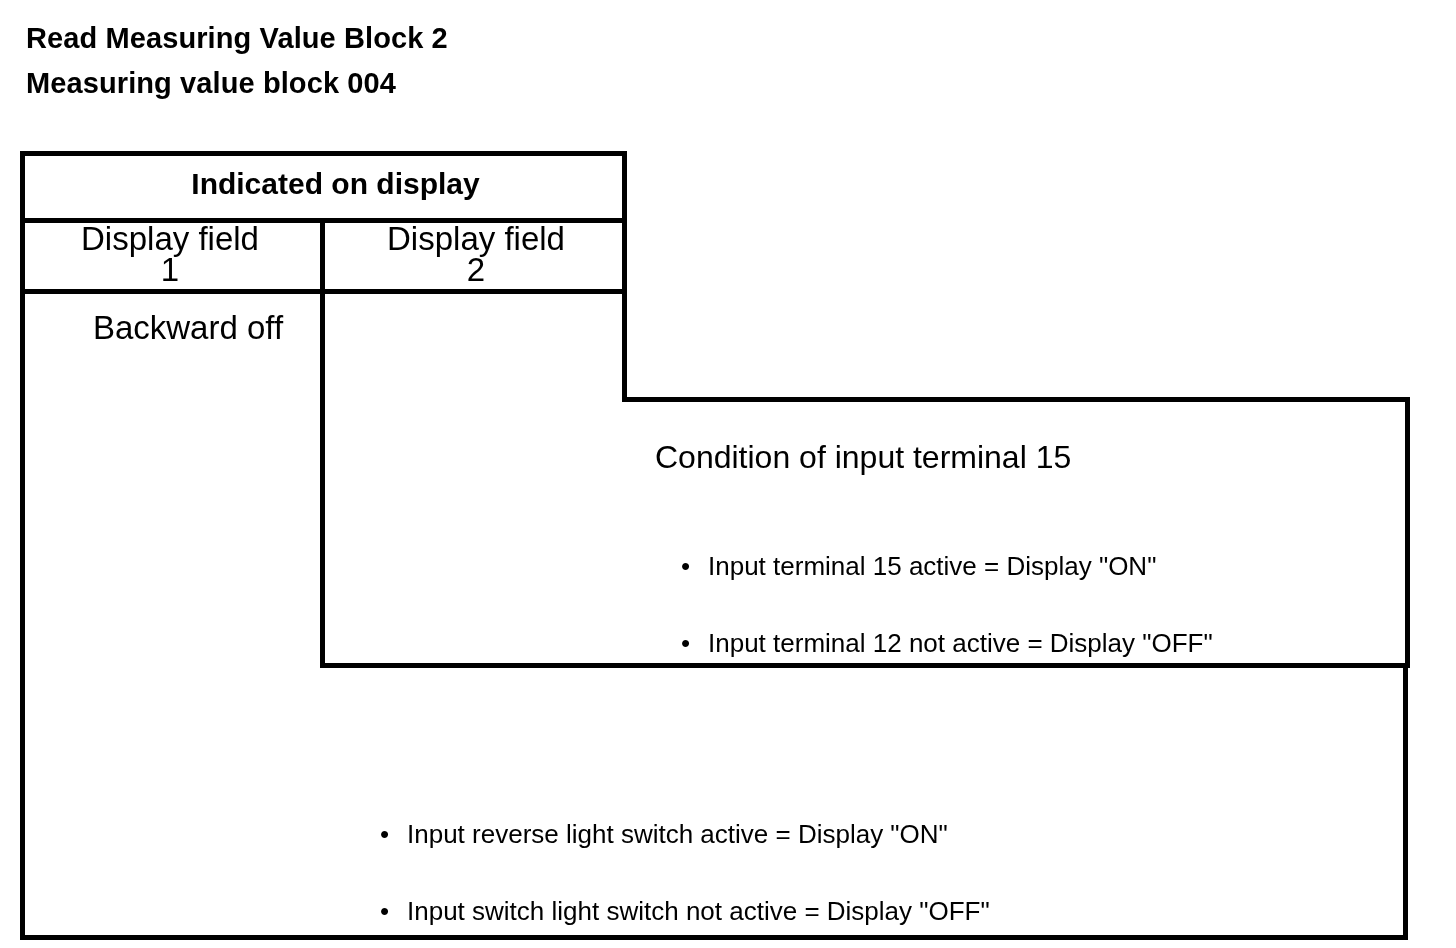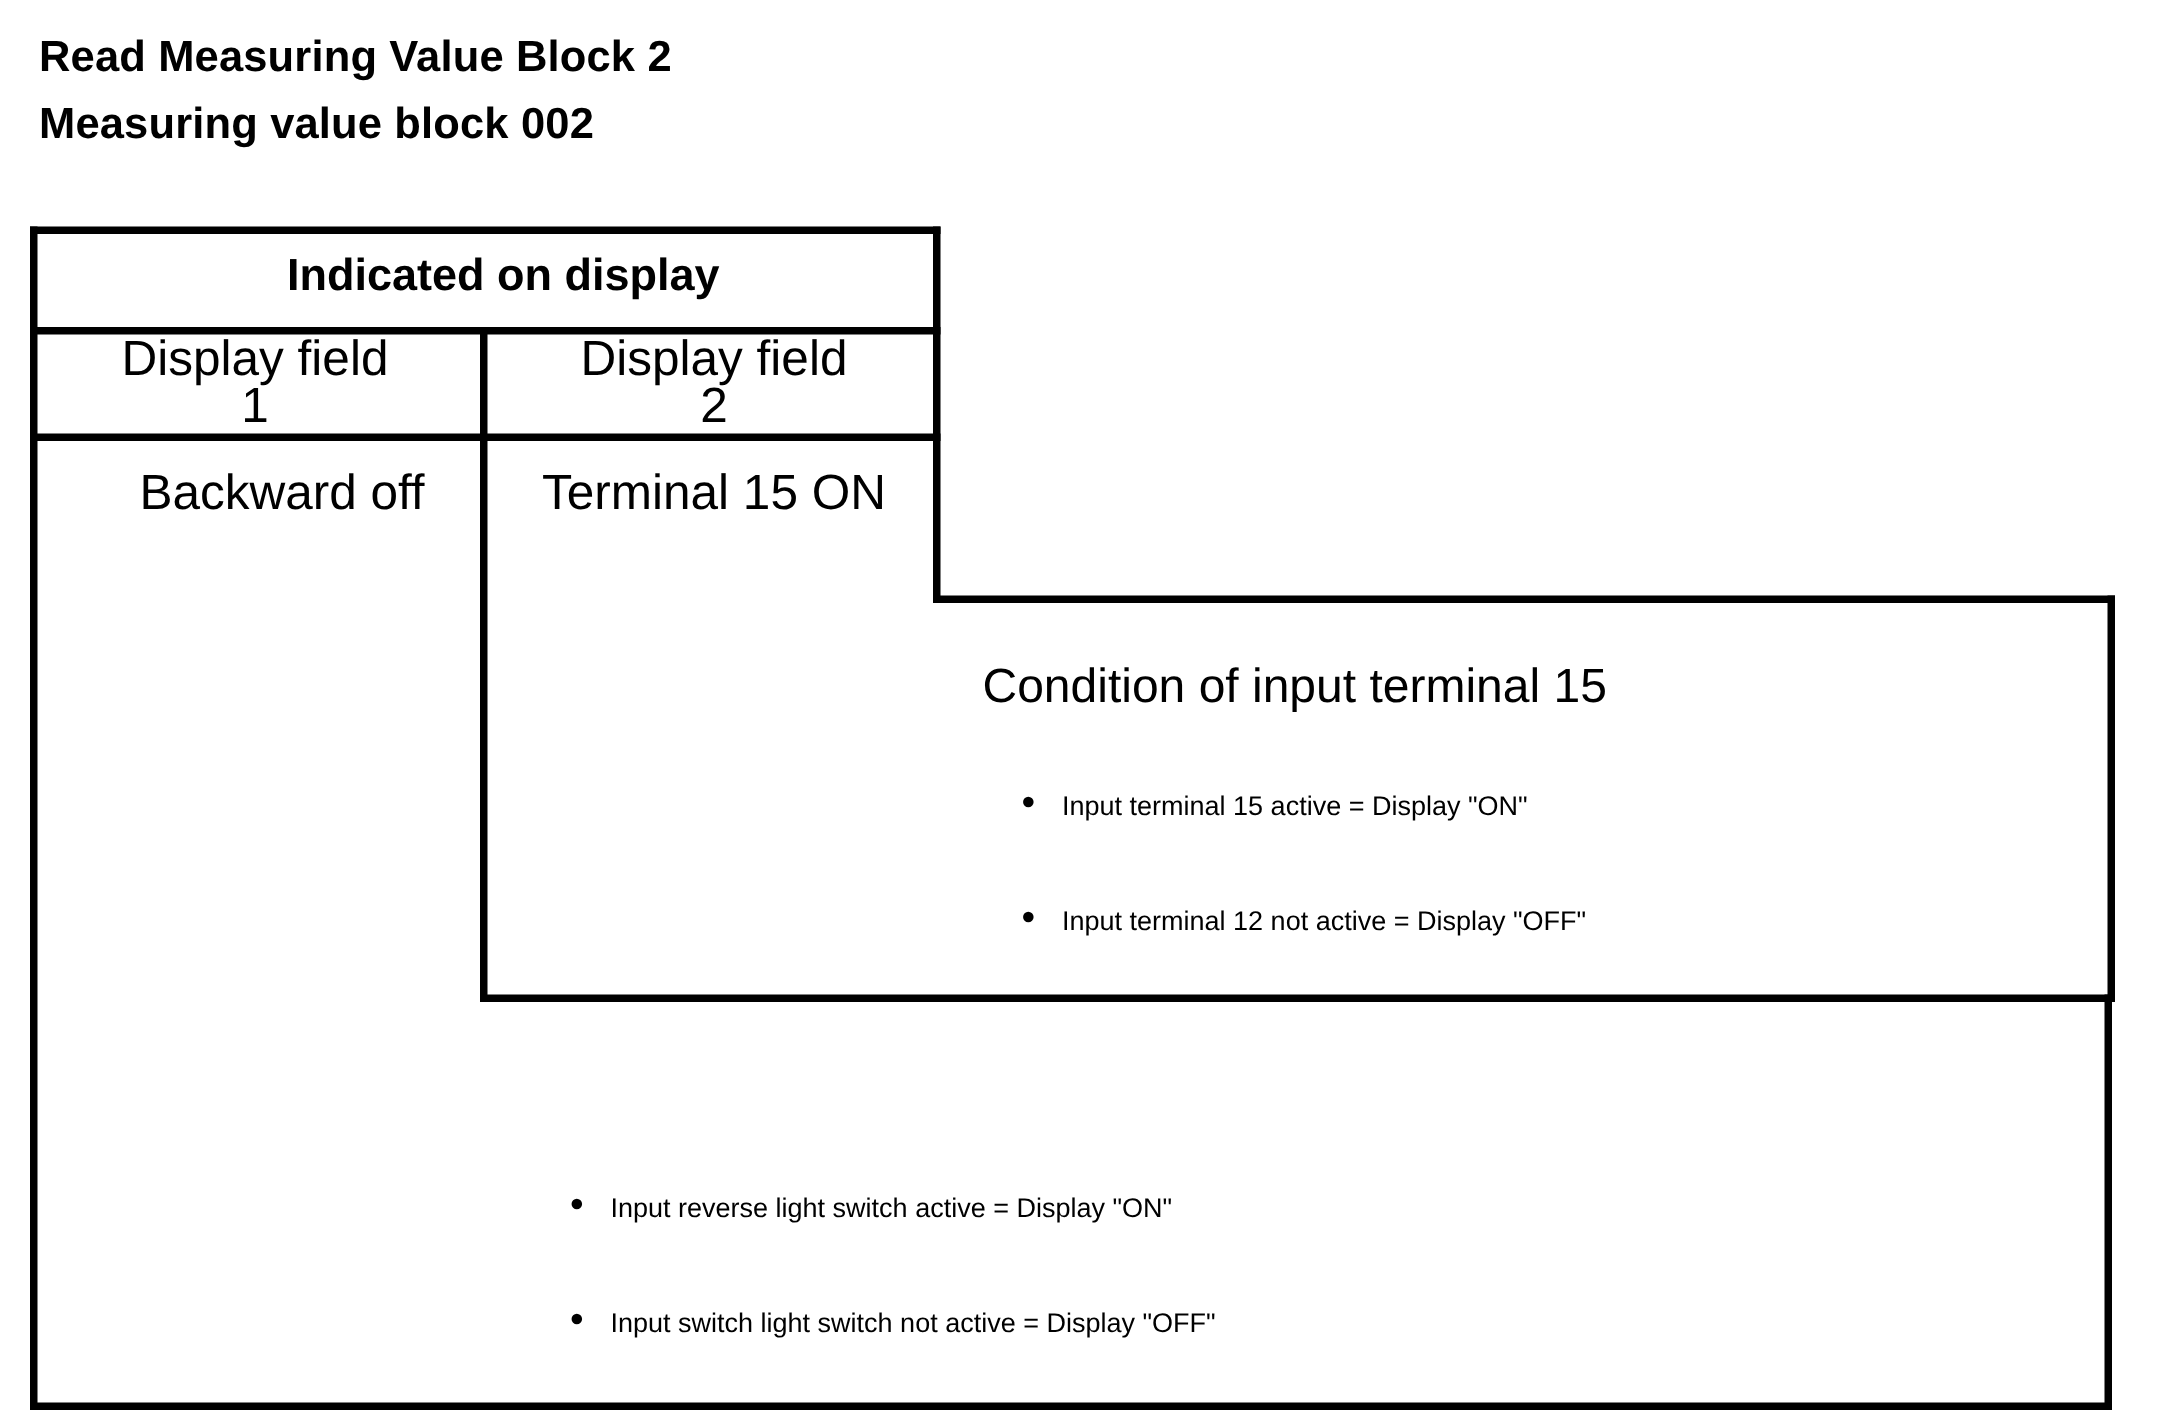--- a/index.html
+++ b/index.html
@@ -79,32 +79,33 @@
     line-height: 32px;
     white-space: nowrap;
   }
   .bullet-dot {
     width: 27px;
     flex: 0 0 27px;
     font-size: 26px;
     line-height: 32px;
   }
   .bullet-label {
-    font-size: 18px;
+    font-size: 26px;
     line-height: 32px;
+    margin-top: 32px;
   }
 </style>
 </head>
 <body>
 
 <div class="canvas">
 
   <div class="title-block">
     <div class="title-line">Read Measuring Value Block 2</div>
-    <div class="title-line">Measuring value block 002</div>
+    <div class="title-line">Measuring value block 004</div>
   </div>
 
   <div class="hline" style="left:20px; top:151px; width:607px;"></div>
 
   <div class="hline" style="left:20px; top:218px; width:607px;"></div>
 
   <div class="hline" style="left:20px; top:289px; width:607px;"></div>
 
   <div class="vline" style="left:20px; top:151px; height:789px;"></div>
 
@@ -114,21 +115,20 @@
 
   <div class="cell-text bold" style="left:20px; top:167px; width:607px;">Indicated on display</div>
 
   <div class="cell-text" style="left:20px; top:222px; width:300px;">Display field</div>
   <div class="cell-text" style="left:20px; top:253px; width:300px;">1</div>
 
   <div class="cell-text" style="left:325px; top:222px; width:302px;">Display field</div>
   <div class="cell-text" style="left:325px; top:253px; width:302px;">2</div>
 
   <div class="cell-text" style="left:20px; top:311px; width:336px;">Backward off</div>
-  <div class="cell-text" style="left:325px; top:311px; width:302px;">Terminal 15 ON</div>
 
   <div class="hline" style="left:622px; top:397px; width:788px;"></div>
   <div class="vline" style="left:1405px; top:397px; height:271px;"></div>
   <div class="hline" style="left:320px; top:663px; width:1090px;"></div>
 
   <div class="callout-heading" style="left:655px; top:441px;">Condition of input terminal 15</div>
 
   <div class="bullet-row" style="left:681px; top:518px;">
     <span class="bullet-dot">•</span>
     <span class="bullet-label">Input terminal 15 active = Display "ON"</span>

